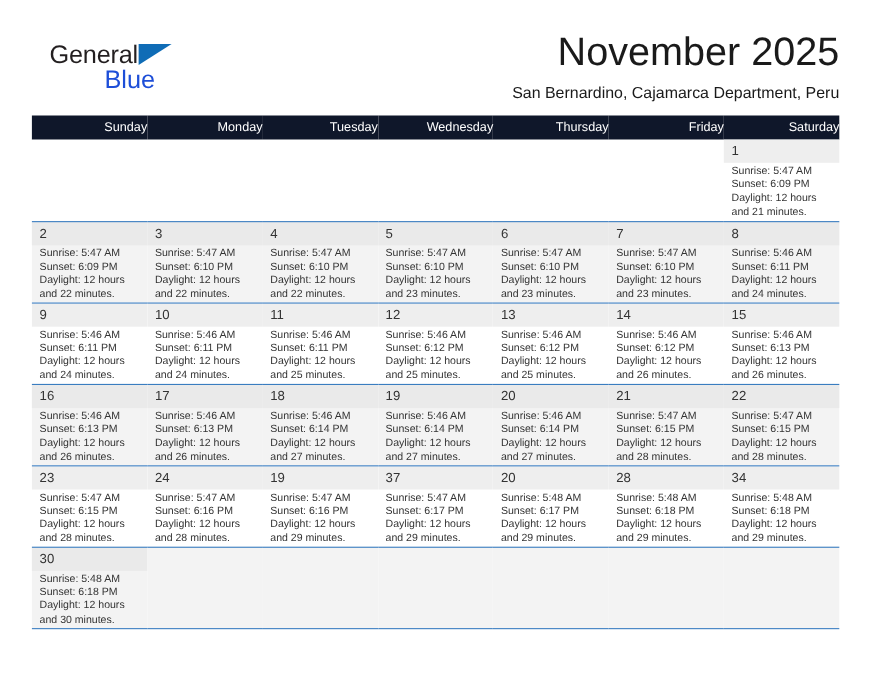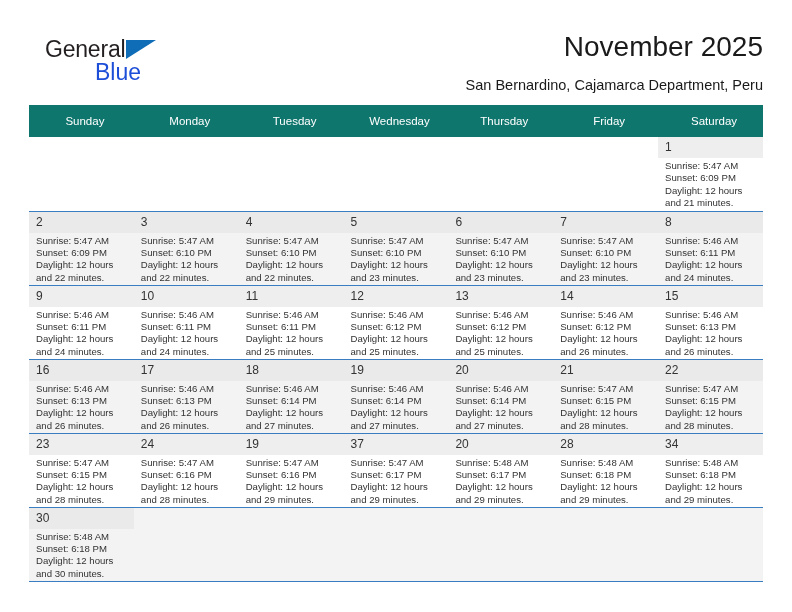--- a/index.html
+++ b/index.html
@@ -59,21 +59,21 @@
     line-height: 26px;
   }
 
   .title-block {
     position: absolute;
     right: 37px;
     top: 30px;
     text-align: right;
   }
   .cal-title {
-    font-size: 28px;
+    font-size: 36px;
     font-weight: normal;
     color: #1a1a1a;
     line-height: 34px;
     margin: 0;
     white-space: nowrap;
   }
   .cal-subtitle {
     font-size: 14.5px;
     font-weight: normal;
     color: #1a1a1a;
@@ -90,27 +90,27 @@
     width: 734px;
   }
   table.cal {
     border-collapse: collapse;
     table-layout: fixed;
     width: 734px;
   }
   table.cal col { width: 104.857px; }
 
   thead th {
-    background: #0f766e;
+    background: #0f172a;
     color: #ffffff;
     font-size: 11.5px;
     font-weight: normal;
-    text-align: center;
+    text-align: right;
     padding: 5px 0 5px 7px;
-    height: 32px;
+    height: 22px;
     border: none;
   }
 
   tbody td {
     vertical-align: top;
     padding: 0;
     height: 74px;
     border-bottom: 1.2px solid #3a7dc0;
     background: #ffffff;
   }

